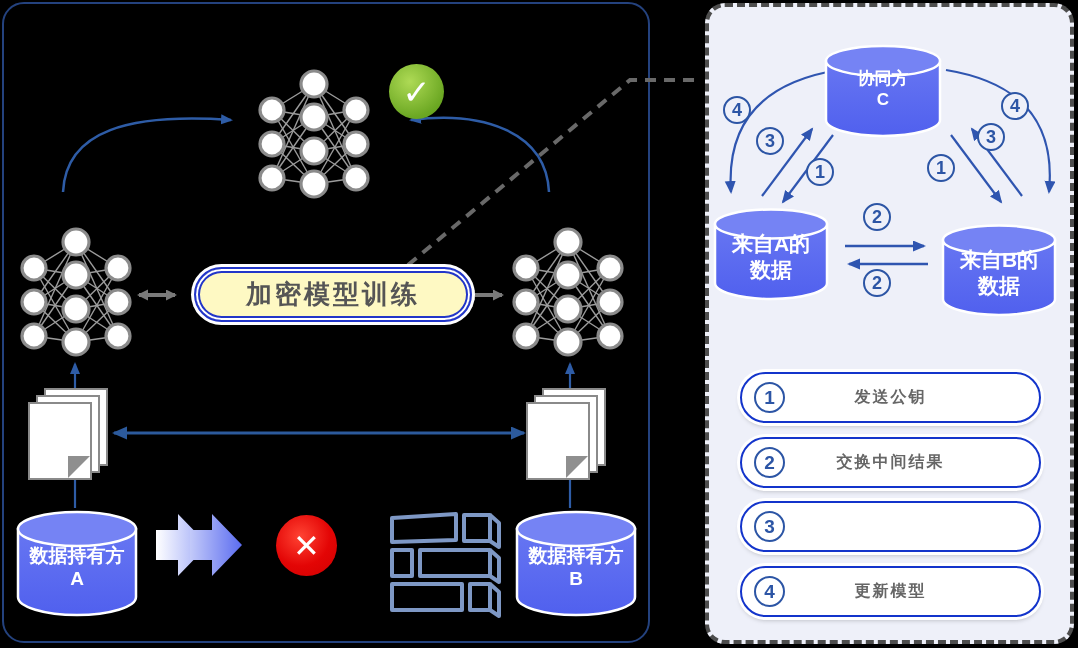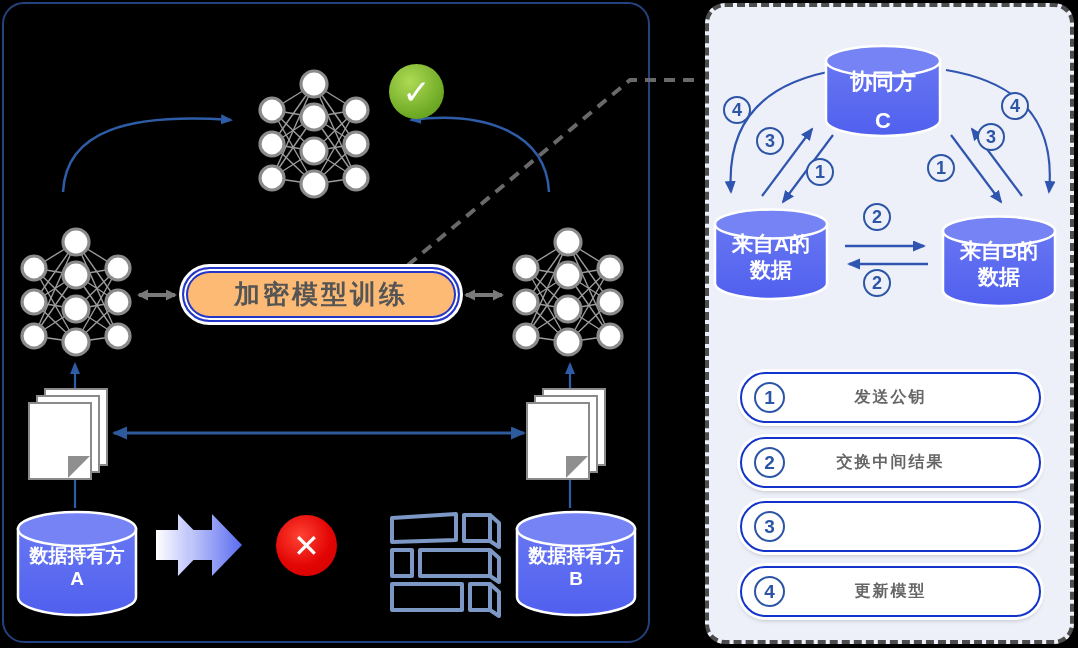--- a/index.html
+++ b/index.html
@@ -10,23 +10,23 @@
   
   #left-panel{left:2px;top:2px;width:648px;height:641px;background:#000;
     border:2px solid #24427e;border-radius:22px;box-sizing:border-box;}
   #right-panel{left:705px;top:3px;width:369px;height:641px;background:#eef0f9;
     border:4px dashed #4d4d4d;border-radius:20px;box-sizing:border-box;}
 
   
   #diagram-svg{left:0;top:0;width:1078px;height:648px;pointer-events:none;}
 
   
-  .pill{background:#fdba74;border:2.5px solid #2236c9;border-radius:29px;
+  .pill{background:#fef9c3;border:2.5px solid #2236c9;border-radius:29px;
     box-shadow:0 0 0 3px #fff, inset 0 0 0 2px #fff, inset 0 0 0 4px #2236c9;
-    display:flex;align-items:center;justify-content:center;box-sizing:border-box;}
+    display:flex;align-items:center;justify-content:center;box-sizing:border-box;margin-left:12px;}
   #training-pill{left:182px;top:267px;width:278px;height:55px;}
   #training-pill span{color:#555;font-size:26px;font-weight:bold;letter-spacing:3px;}
 
   
   .badge{border-radius:50%;display:flex;align-items:center;justify-content:center;
     color:#fff;font-weight:bold;}
   #check-badge{left:389px;top:64px;width:55px;height:55px;font-size:34px;
     background:radial-gradient(circle at 38% 32%,#aeda55,#6ca823 70%,#5d9a17);}
   #cross-badge{left:276px;top:515px;width:61px;height:61px;font-size:32px;
     background:radial-gradient(circle at 40% 35%,#ff4333,#e30505 55%,#cf0000);}
@@ -43,23 +43,23 @@
   .cyl-label{position:absolute;left:0;top:0;width:100%;height:100%;
     display:flex;flex-direction:column;align-items:center;color:#fff;
     font-weight:bold;text-align:center;line-height:1.22;}
   .cyl-wrap{position:absolute;}
 
   #holder-a{left:15px;top:508px;width:124px;height:110px;}
   #holder-b{left:514px;top:508px;width:124px;height:110px;}
   #holder-a .cyl-label,#holder-b .cyl-label{padding-top:36px;font-size:19px;box-sizing:border-box;text-align:center;}
 
   #coordinator-c{left:823px;top:43px;width:120px;height:96px;}
-  #coordinator-c .cyl-label{padding-top:26px;font-size:22px;box-sizing:border-box;gap:12px;}
+  #coordinator-c .cyl-label{padding-top:26px;font-size:17px;box-sizing:border-box;}
   #data-from-a{left:712px;top:207px;width:118px;height:95px;}
-  #data-from-b{left:940px;top:214px;width:118px;height:95px;}
+  #data-from-b{left:940px;top:223px;width:118px;height:95px;}
   #data-from-a .cyl-label,#data-from-b .cyl-label{padding-top:24px;font-size:21px;box-sizing:border-box;}
 
   
   .marker{width:28px;height:28px;border:2px solid #2c55a5;border-radius:50%;
     background:#eef0f9;color:#2c55a5;font-size:18px;font-weight:bold;
     display:flex;align-items:center;justify-content:center;box-sizing:border-box;}
 
   
   .legend-pill{left:740px;width:301px;height:51px;background:#fff;
     border:2.5px solid #1334cb;border-radius:27px;box-sizing:border-box;

